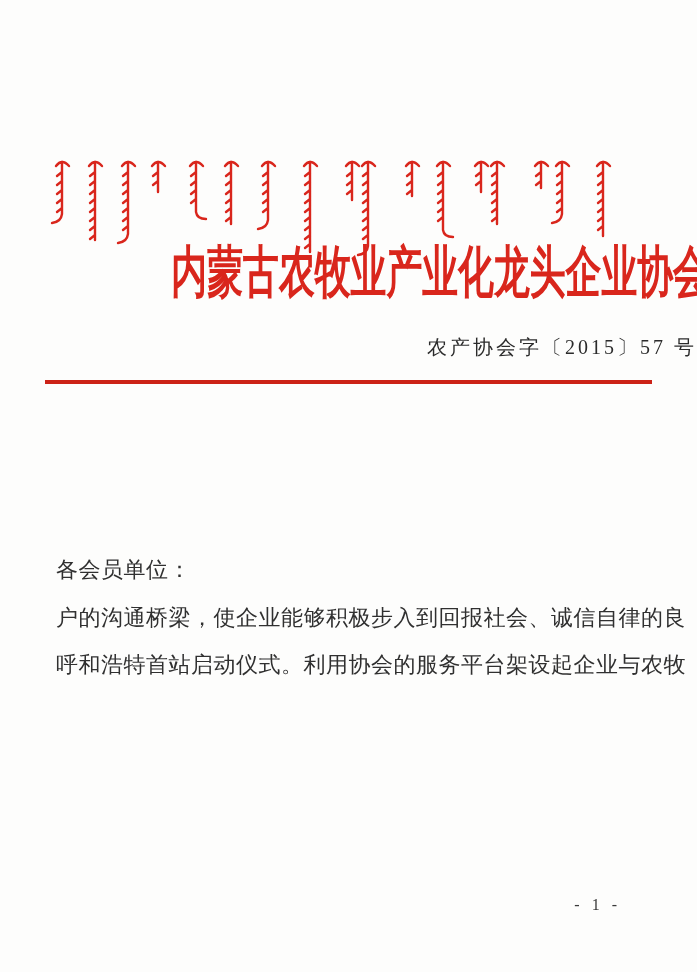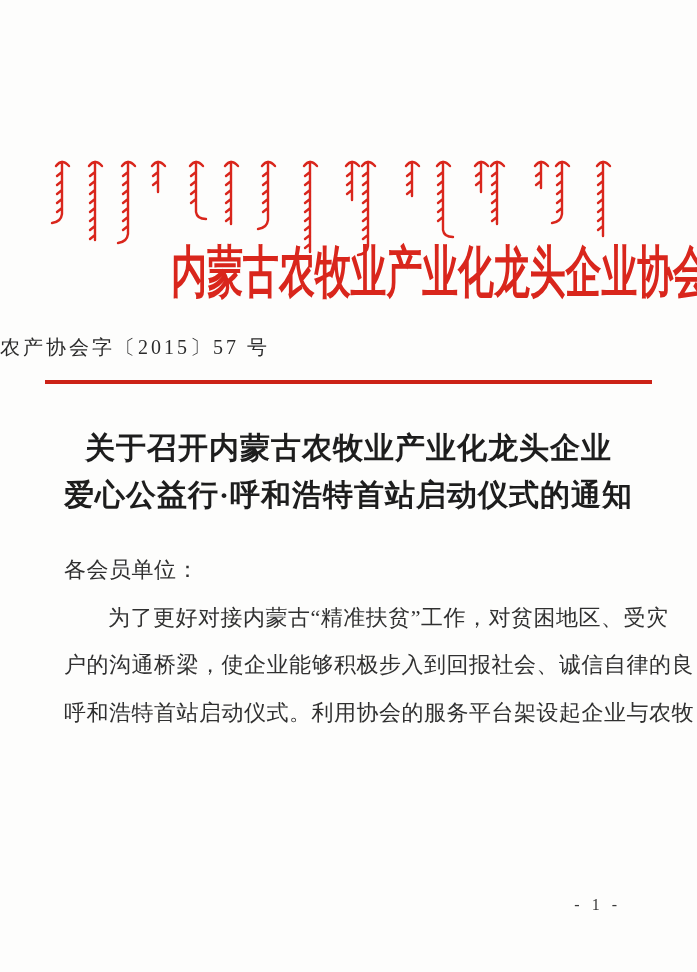--- a/index.html
+++ b/index.html
@@ -32,21 +32,21 @@
     line-height: 76px;
   }
   .org-title .squeeze {
     display: inline-block;
     transform: scaleX(0.64);
     transform-origin: center;
     white-space: nowrap;
   }
   .doc-number {
     position: absolute; left: 0; top: 334px; width: 697px;
-    text-align: left;
+    text-align: right;
     color: #2b2b2b;
     font-size: 20px;
     letter-spacing: 3px;
   }
   .red-rule {
     position: absolute; left: 45px; top: 380px;
     width: 607px; height: 4px;
     background: #cc2217;
   }
   
@@ -62,21 +62,21 @@
   
   .body-block {
     position: absolute; left: 56px; top: 546px;
     width: 594px;
     color: #303030;
     font-size: 22px;
     line-height: 47.5px;
     letter-spacing: 0.5px;
     white-space: nowrap;
   }
-  .body-line { height: 47.5px; margin-left: 8px; }
+  .body-line { height: 47.5px; }
   .body-line.indent { text-indent: 44px; }
   
   .page-number {
     position: absolute; top: 896px; right: 76px;
     color: #3a3a3a;
     font-size: 16px;
     letter-spacing: 4px;
   }
 </style>
 </head>
@@ -105,27 +105,22 @@
     </svg>
 
   <div class="org-title">
     <span class="squeeze">内蒙古农牧业产业化龙头企业协会文件</span>
   </div>
 
   <div class="doc-number">农产协会字〔2015〕57 号</div>
 
   <div class="red-rule"></div>
 
-  <div class="notice-title">
-    <div>关于召开内蒙古农牧业产业化龙头企业</div>
-    <div>爱心公益行·呼和浩特首站启动仪式的通知</div>
-  </div>
 
   <div class="body-block">
     <div class="body-line">各会员单位：</div>
-    <div class="body-line indent">为了更好对接内蒙古“精准扶贫”工作，对贫困地区、受灾</div>
     <div class="body-line">户的沟通桥梁，使企业能够积极步入到回报社会、诚信自律的良</div>
     <div class="body-line">呼和浩特首站启动仪式。利用协会的服务平台架设起企业与农牧</div>
   </div>
 
   <div class="page-number">- 1 -</div>
 
 </div>
 
 </body></html>

